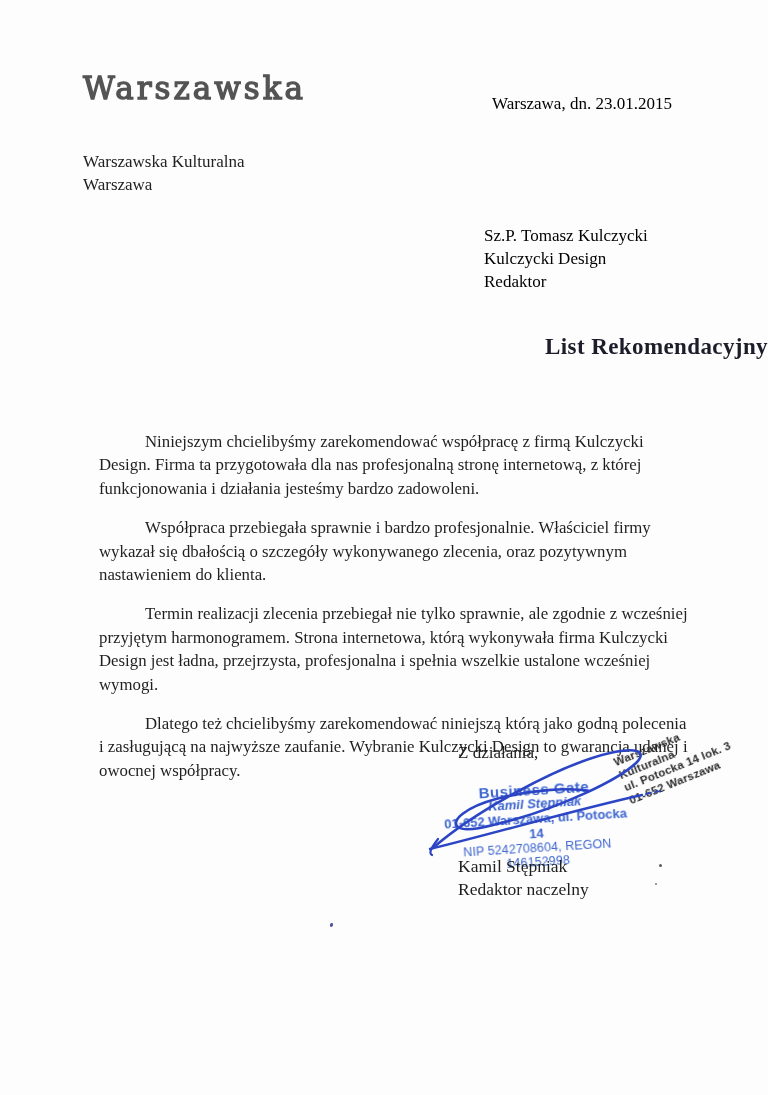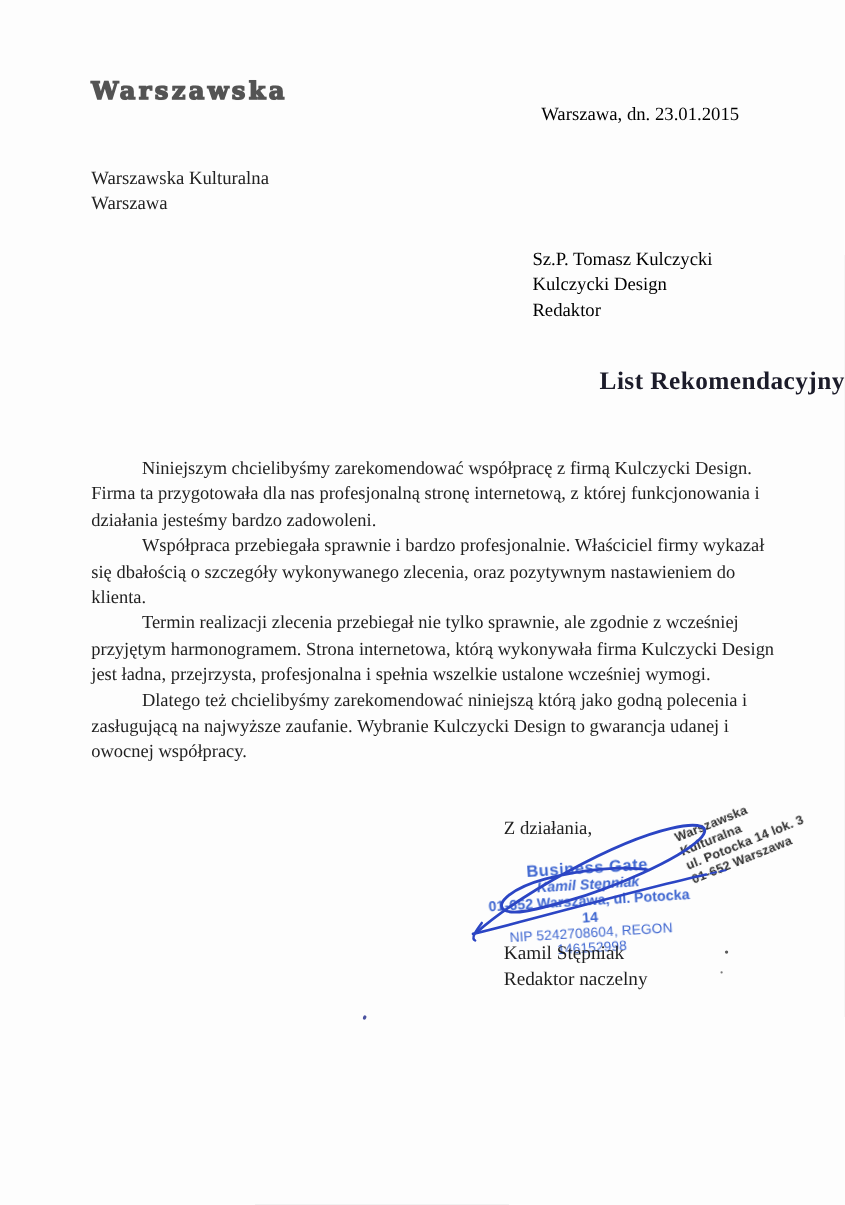--- a/index.html
+++ b/index.html
@@ -16,22 +16,22 @@
     overflow: hidden;
     font-family: "Liberation Serif", serif;
     color: #1f1f1f;
   }
   
   .logo {
     position: absolute;
     left: 83px;
     top: 70px;
     font-family: "DejaVu Serif", serif;
-    font-weight: bold;
-    font-size: 22px;
+    font-weight: normal;
+    font-size: 31px;
     letter-spacing: 3px;
     color: #545454;
     -webkit-text-stroke: 1.3px #545454;
     text-shadow: 0 0 1px #6a6a6a;
   }
   .date-line {
     position: absolute;
     left: 492px;
     top: 94px;
     font-size: 17px;
@@ -71,21 +71,21 @@
     position: absolute;
     left: 83px;
     top: 414px;
     width: 624px;
     font-size: 16.8px;
     line-height: 23.4px;
     color: #1f1f1f;
     text-align: left;
   }
   .body-text p {
-    margin: 0;
+    margin: 16px;
     text-indent: 46px;
   }
   
   .salutation {
     position: absolute;
     left: 458px;
     top: 743px;
     font-size: 17px;
     color: #222;
   }

